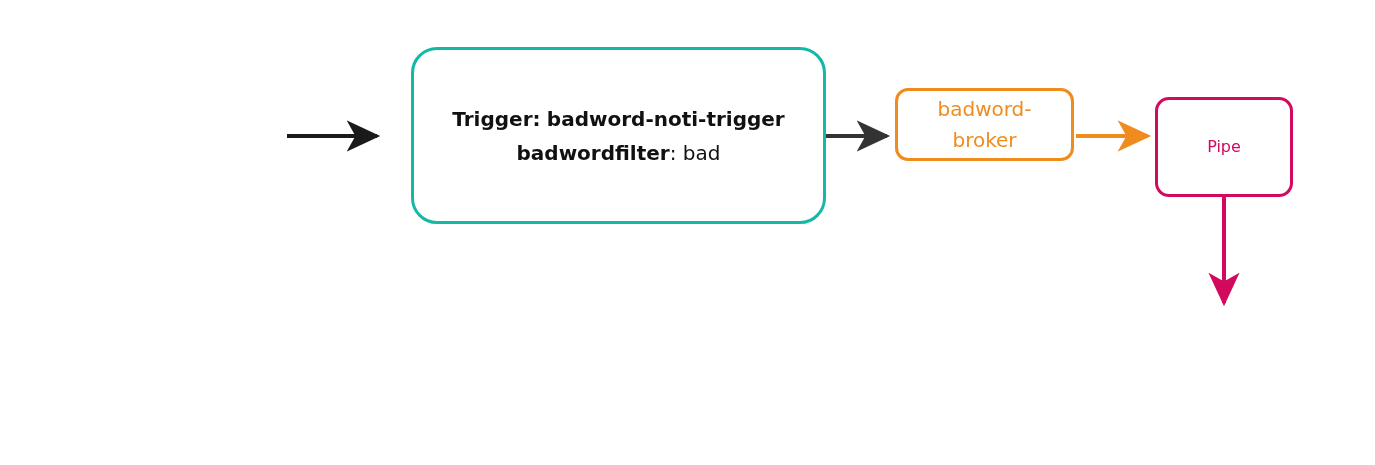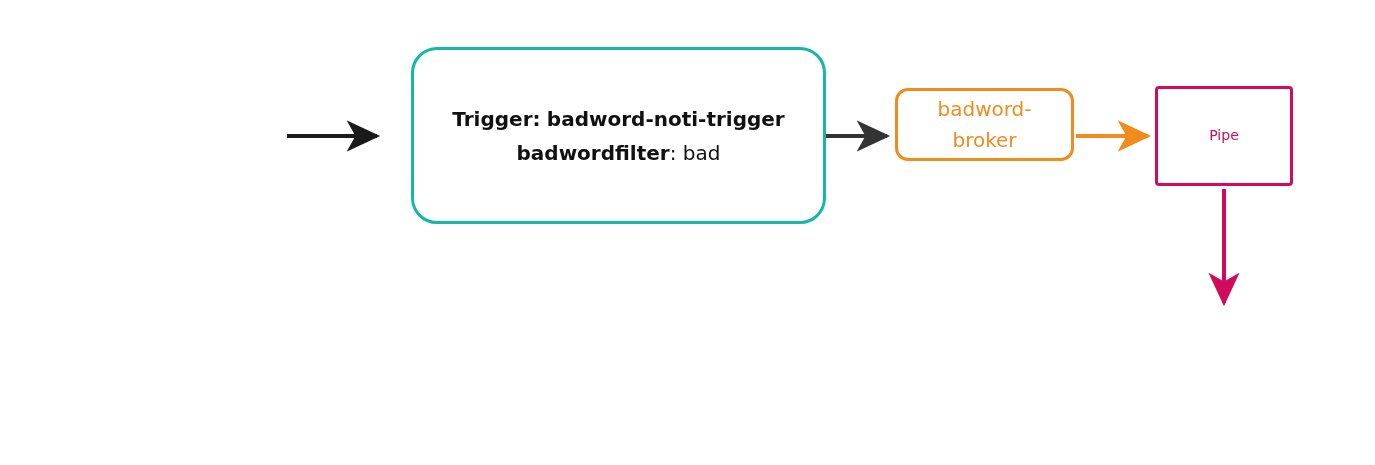--- a/index.html
+++ b/index.html
@@ -67,23 +67,24 @@
   }
   #node-trigger .tline {
     line-height: 34px;
     white-space: nowrap;
   }
   #node-trigger .b { font-weight: bold; }
 
   
   .node-pipe {
     border: 3px solid #D20A5E;
-    border-radius: 4px;
+    border-radius: 14px;
     color: #D20A5E;
-    font-size: 14px;
+    font-size: 16px;
+    margin-top: 11px;
   }
   #node-pipe {
     left: 1155px;
     top: 86px;
     width: 138px;
     height: 100px;
   }
   #node-slack-sink {
     left: 1117px;
     top: 310px;

